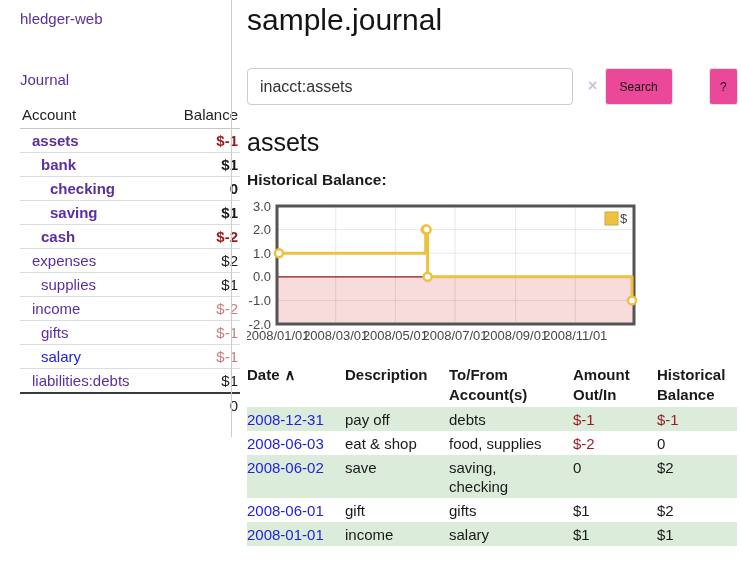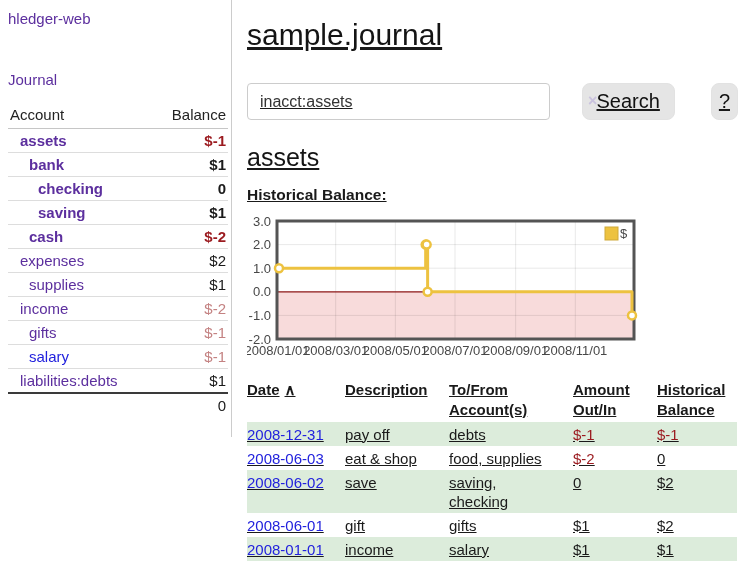--- a/index.html
+++ b/index.html
@@ -8,44 +8,44 @@
     background:#fff; font-family:"Liberation Sans", sans-serif; font-size:15px; color:#1a1a1a;
   }
   a { text-decoration:none; cursor:pointer; }
   .purple { color:#5c2f9e; }
   .blue   { color:#2222dd; }
   .neg    { color:#9b1a1f; }
   .negpale{ color:#c48282; }
   .b      { font-weight:bold; }
 
   
-  .sidebar { position:absolute; left:0; top:0; width:231px; }
+  .sidebar { position:absolute; left:12px; top:0; width:231px; }
   .divider { position:absolute; left:231px; top:0; height:437px; width:0; border-left:1px solid #ccc; }
   .brand   { display:block; margin:10px 0 0 8px; font-size:15px; }
   .nav-journal { display:block; margin:44px 0 0 8px; font-size:15px; }
   table.accounts { border-collapse:collapse; margin:16px 0 0 8px; width:220px; font-size:15px; }
   table.accounts th { font-weight:normal; text-align:left; padding:2px 0 5px 2px; border-bottom:1px solid #c6c6c6; color:#222; }
   table.accounts th.bal-h { text-align:right; padding-right:2px; }
   table.accounts td { padding:2px 0; line-height:19px; vertical-align:top; }
   table.accounts tbody tr + tr td { border-top:1px solid #ddd; }
   table.accounts td.bal { text-align:right; padding-right:2px; }
   table.accounts tfoot td { border-top:2px solid #3a3a3a; padding:2px 2px 2px 0; text-align:right; }
 
   
-  .main { position:absolute; left:247px; top:15px; width:491px;text-decoration:underline; }
+  .main { position:absolute; left:247px; top:0; width:491px; }
   h1.page-title { margin:3px 0 0 0; font-size:30px; font-weight:normal; line-height:34px; color:#141414; }
   form.searchform { position:relative; margin:31px 0 0 0; display:flex; align-items:center;gap:24px; }
   .search-input {
     width:363px; height:37px; box-sizing:border-box; border:1px solid #ccc; border-radius:4px;
     padding:0 30px 0 12px; font-family:"Liberation Sans", sans-serif; font-size:16px; color:#333; outline:none;
   }
   .clear-x { position:absolute; left:341px; top:9px; color:#c9c2de; font-size:16px; font-weight:bold; line-height:18px; }
   .btn {
-    height:37px; margin-left:8px; background:#e5e5e5; border:1px solid #e2e2e2; border-radius:8px;
-    font-family:"Liberation Sans", sans-serif; font-size:20px; color:#111; padding:0 14px; cursor:pointer;
+    height:37px; margin-left:8px; background:#ec4899; border:1px solid #e2e2e2; border-radius:3px;
+    font-family:"Liberation Sans", sans-serif; font-size:12px; color:#111; padding:0 14px; cursor:pointer;
   }
   .btn.help { margin-left:12px; width:33px; padding:0; }
   h2.account-title { margin:23px 0 0 0; font-size:25px; font-weight:normal; line-height:29px; color:#141414; }
   .chart-label { margin:14px 0 0 0; font-size:15.5px; font-weight:bold; line-height:18px; }
   .chart-mount { margin:10px 0 0 0; }
   .chart-mount svg text.tick { font-family:"Liberation Sans", sans-serif; font-size:13px; fill:#474747; }
 
   
   table.register { border-collapse:collapse; table-layout:fixed; width:490px; margin:11px 0 0 0; font-size:15px; }
   table.register col.c-date { width:98px; }

